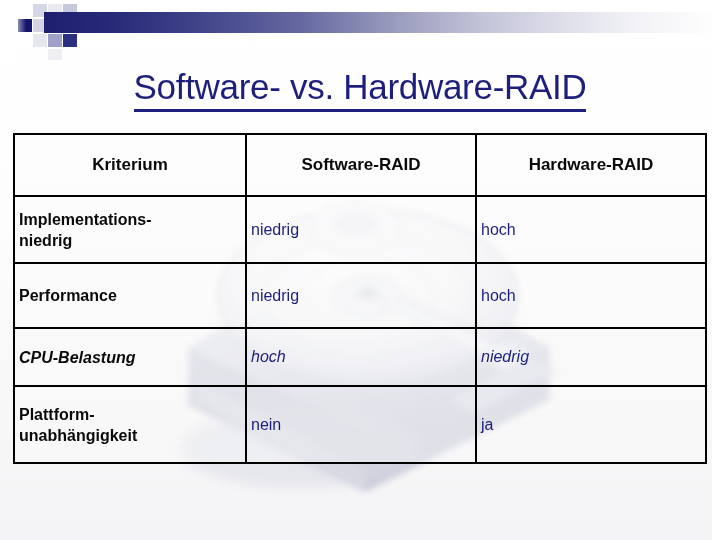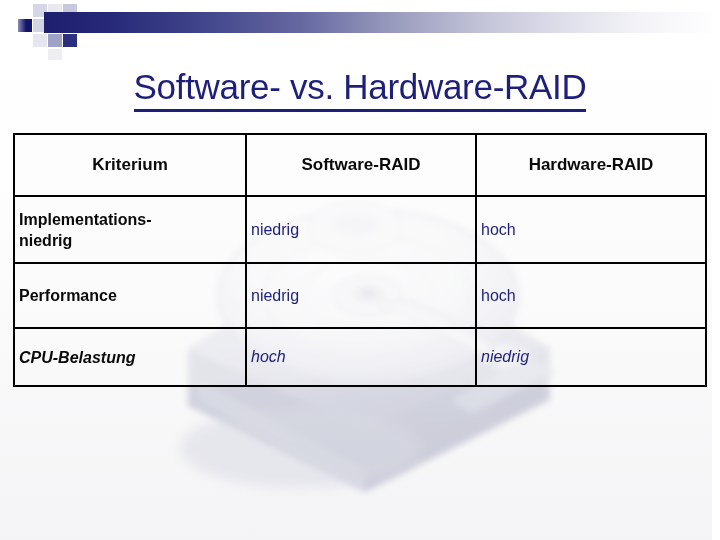--- a/index.html
+++ b/index.html
@@ -264,18 +264,30 @@
           <span>CPU-Belastung</span>
         </td>
         <td class="val">
           <span>hoch</span>
         </td>
         <td class="val">
           <span>niedrig</span>
         </td>
       </tr>
 
+      <tr class="r4">
+        <td class="crit">
+          <span>Plattform-</span><br>
+          <span>unabhängigkeit</span>
+        </td>
+        <td class="val">
+          <span>nein</span>
+        </td>
+        <td class="val">
+          <span>ja</span>
+        </td>
+      </tr>
 
 
     </tbody>
   </table>
 
 </div>
 
 </body></html>

